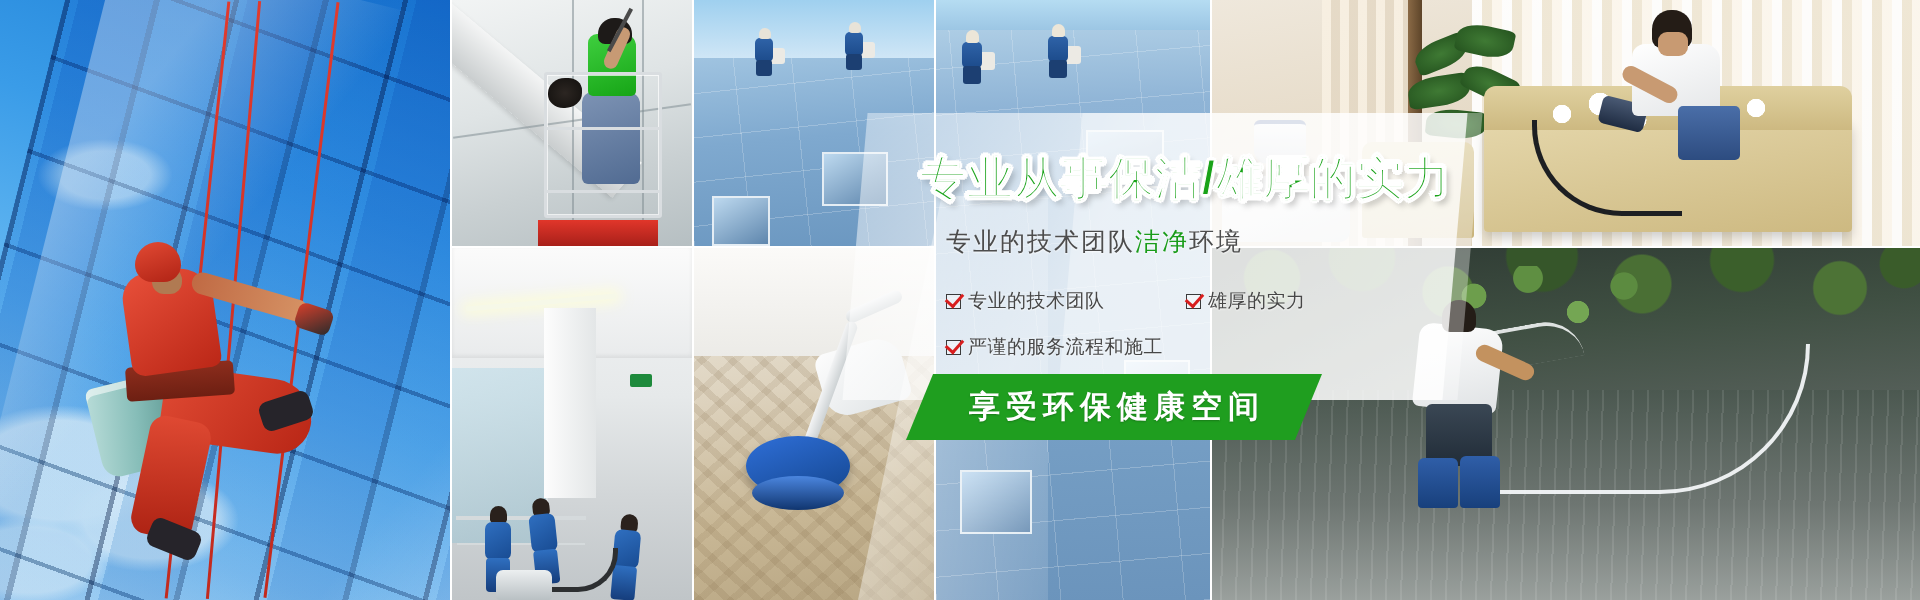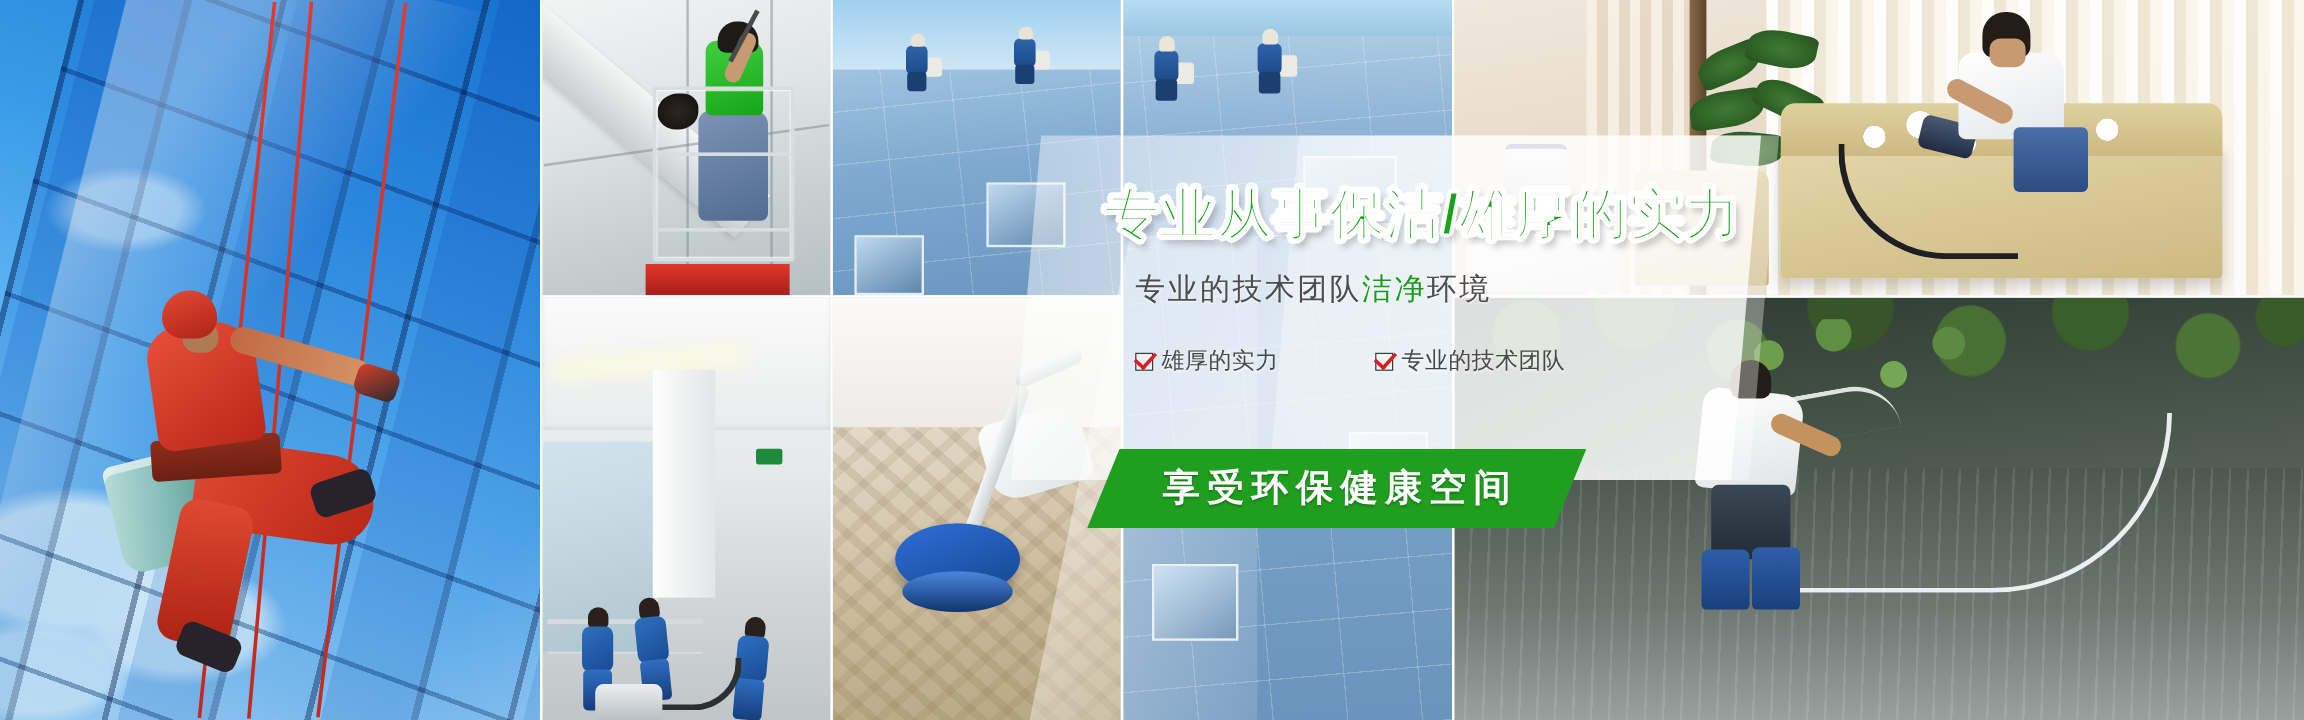--- a/index.html
+++ b/index.html
@@ -723,31 +723,35 @@
   <div id="content">
 
     <div class="headline">专业从事保洁/雄厚的实力</div>
 
     <div class="subhead">
       <span>专业的技术团队</span><span class="hi">洁净</span><span>环境</span>
     </div>
 
     <div class="features">
       <div class="feat-row">
+        <div class="feat col2">
+          <span class="chk"></span>
+          <span>专业的技术团队</span>
+        </div>
         <div class="feat col1">
           <span class="chk"></span>
           <span>雄厚的实力</span>
         </div>
+      </div>
+      <div class="feat-row">
         <div class="feat col2">
           <span class="chk"></span>
-          <span>专业的技术团队</span>
+          <span>严谨的服务流程和施工</span>
         </div>
       </div>
-      <div class="feat-row">
-      </div>
     </div>
 
     <div id="cta">
       <div class="label">享受环保健康空间</div>
     </div>
 
   </div>
 </div>
 
 </body></html>

